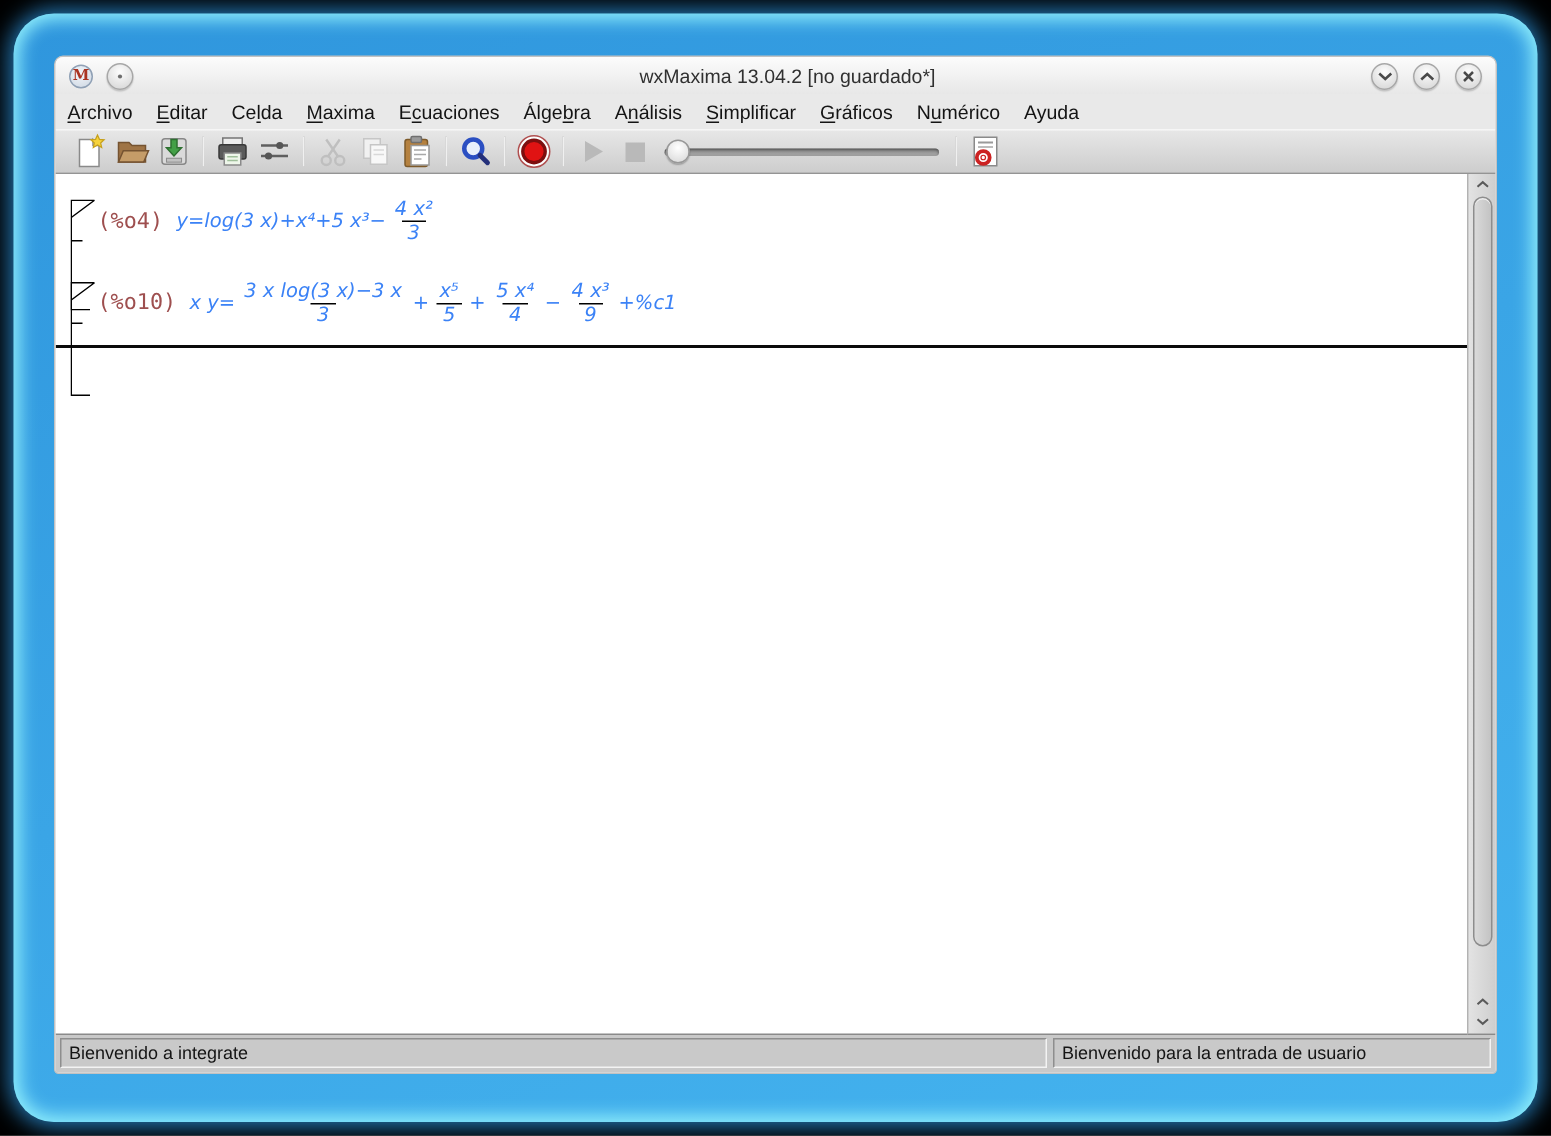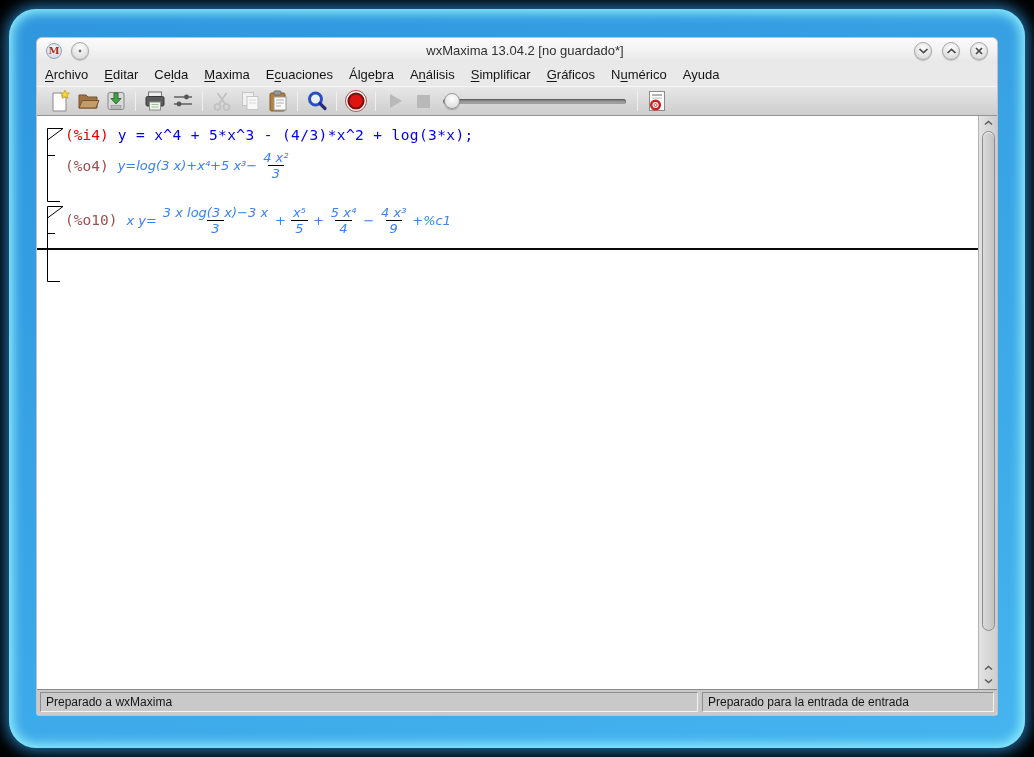--- a/index.html
+++ b/index.html
@@ -266,24 +266,20 @@
       </div>
     </div>
 
     <div class="main">
       <div class="worksheet">
 
         <div class="cell" id="cell-1">
           <svg class="bracket" width="18" height="74">
             <path d="M16,0.5 H0.5 V73.5 H13 M0.5,12 L16,0.5 M0.5,27.5 H8" fill="none" stroke="#000" stroke-width="1"></path>
           </svg>
-          <div class="io-row">
-            <span class="label in">(%i4)</span>
-            <span class="code">y = x^4 + 5*x^3 - (4/3)*x^2 + log(3*x);</span>
-          </div>
           <div class="io-row out-row">
             <span class="label out">(%o4)</span>
             <span class="math">
               <span>y=log(3 x)+x⁴+5 x³−</span>
                 <span class="frac">
                   <span class="num">4 x²</span>
                   <span class="den">3</span>
                 </span>
             </span>
           </div>
@@ -340,18 +336,18 @@
         </div>
         <div class="sb-arrow" style="margin-bottom:2px;">
           <svg width="9" height="6">
             <polyline points="1,1.5 4.5,4.5 8,1.5" fill="none" stroke="#5a5a5a" stroke-width="1.4"></polyline>
             </svg>
         </div>
       </div>
     </div>
 
     <div class="statusbar">
-      <div class="spanel left">Preparado a wxMaxima</div>
-      <div class="spanel right">Preparado para la entrada de entrada</div>
+      <div class="spanel left">Bienvenido a integrate</div>
+      <div class="spanel right">Bienvenido para la entrada de usuario</div>
     </div>
 
   </div>
 </div>
 
 </body></html>

